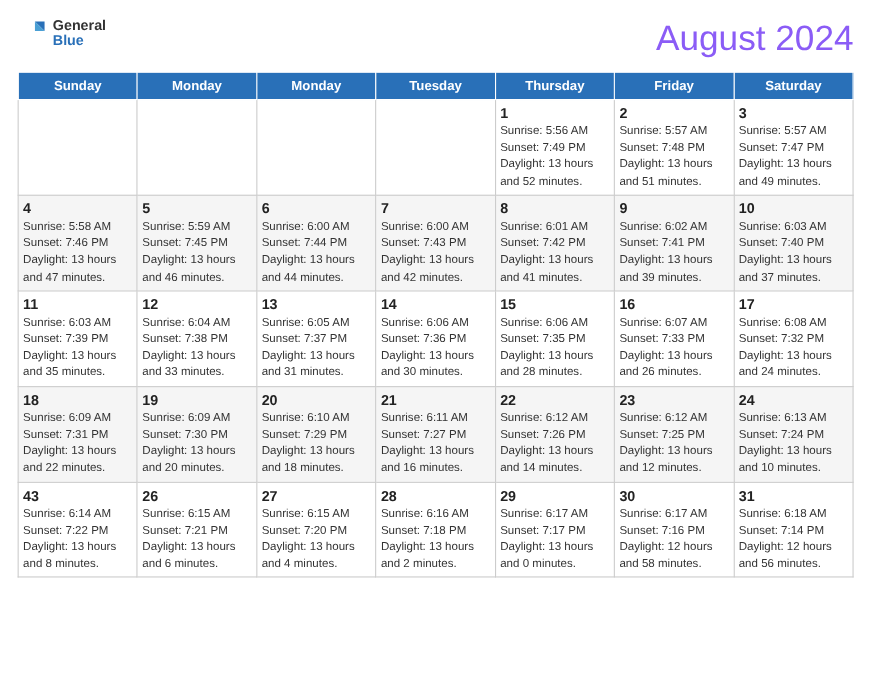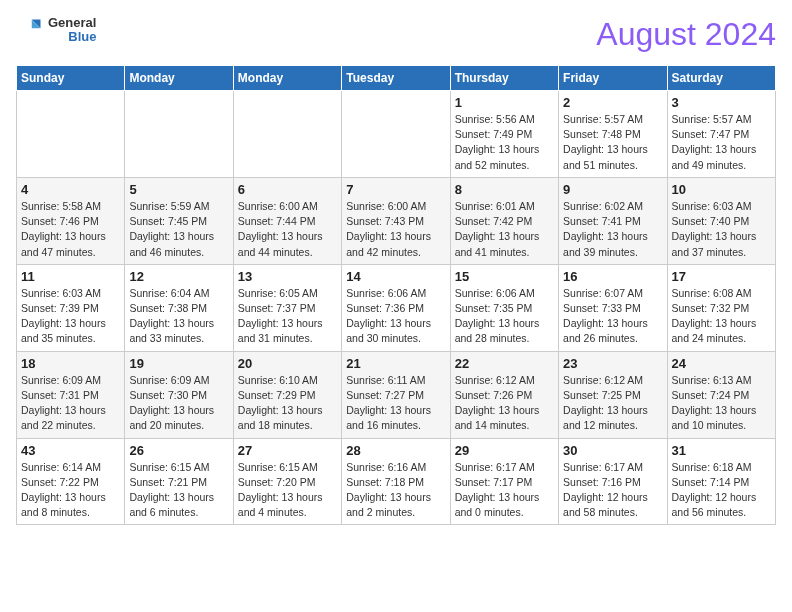--- a/index.html
+++ b/index.html
@@ -22,21 +22,21 @@
       gap: 4px;
     }
     .logo-text {
       display: flex;
       flex-direction: column;
       font-size: 13px;
       font-weight: bold;
       line-height: 1.1;
     }
     .logo-general { color: #333; }
-    .logo-blue { color: #2970b8; text-align: right; }
+    .logo-blue { color: #2970b8; }
     .logo-icon {
       width: 28px;
       height: 28px;
     }
     .title-block {
       text-align: right;
     }
     .main-title {
       font-size: 32px;
       font-weight: normal;
@@ -48,21 +48,21 @@
     }
     table {
       width: 100%;
       border-collapse: collapse;
       font-size: 11px;
     }
     thead tr th {
       background-color: #2970b8;
       color: #fff;
       padding: 5px 4px;
-      text-align: left;
+      text-align: center;
       font-weight: bold;
       font-size: 12px;
       border: 1px solid #fff;
     }
     tbody tr td {
       border: 1px solid #ccc;
       padding: 4px 4px;
       vertical-align: top;
       min-height: 70px;
       background: #fff;

